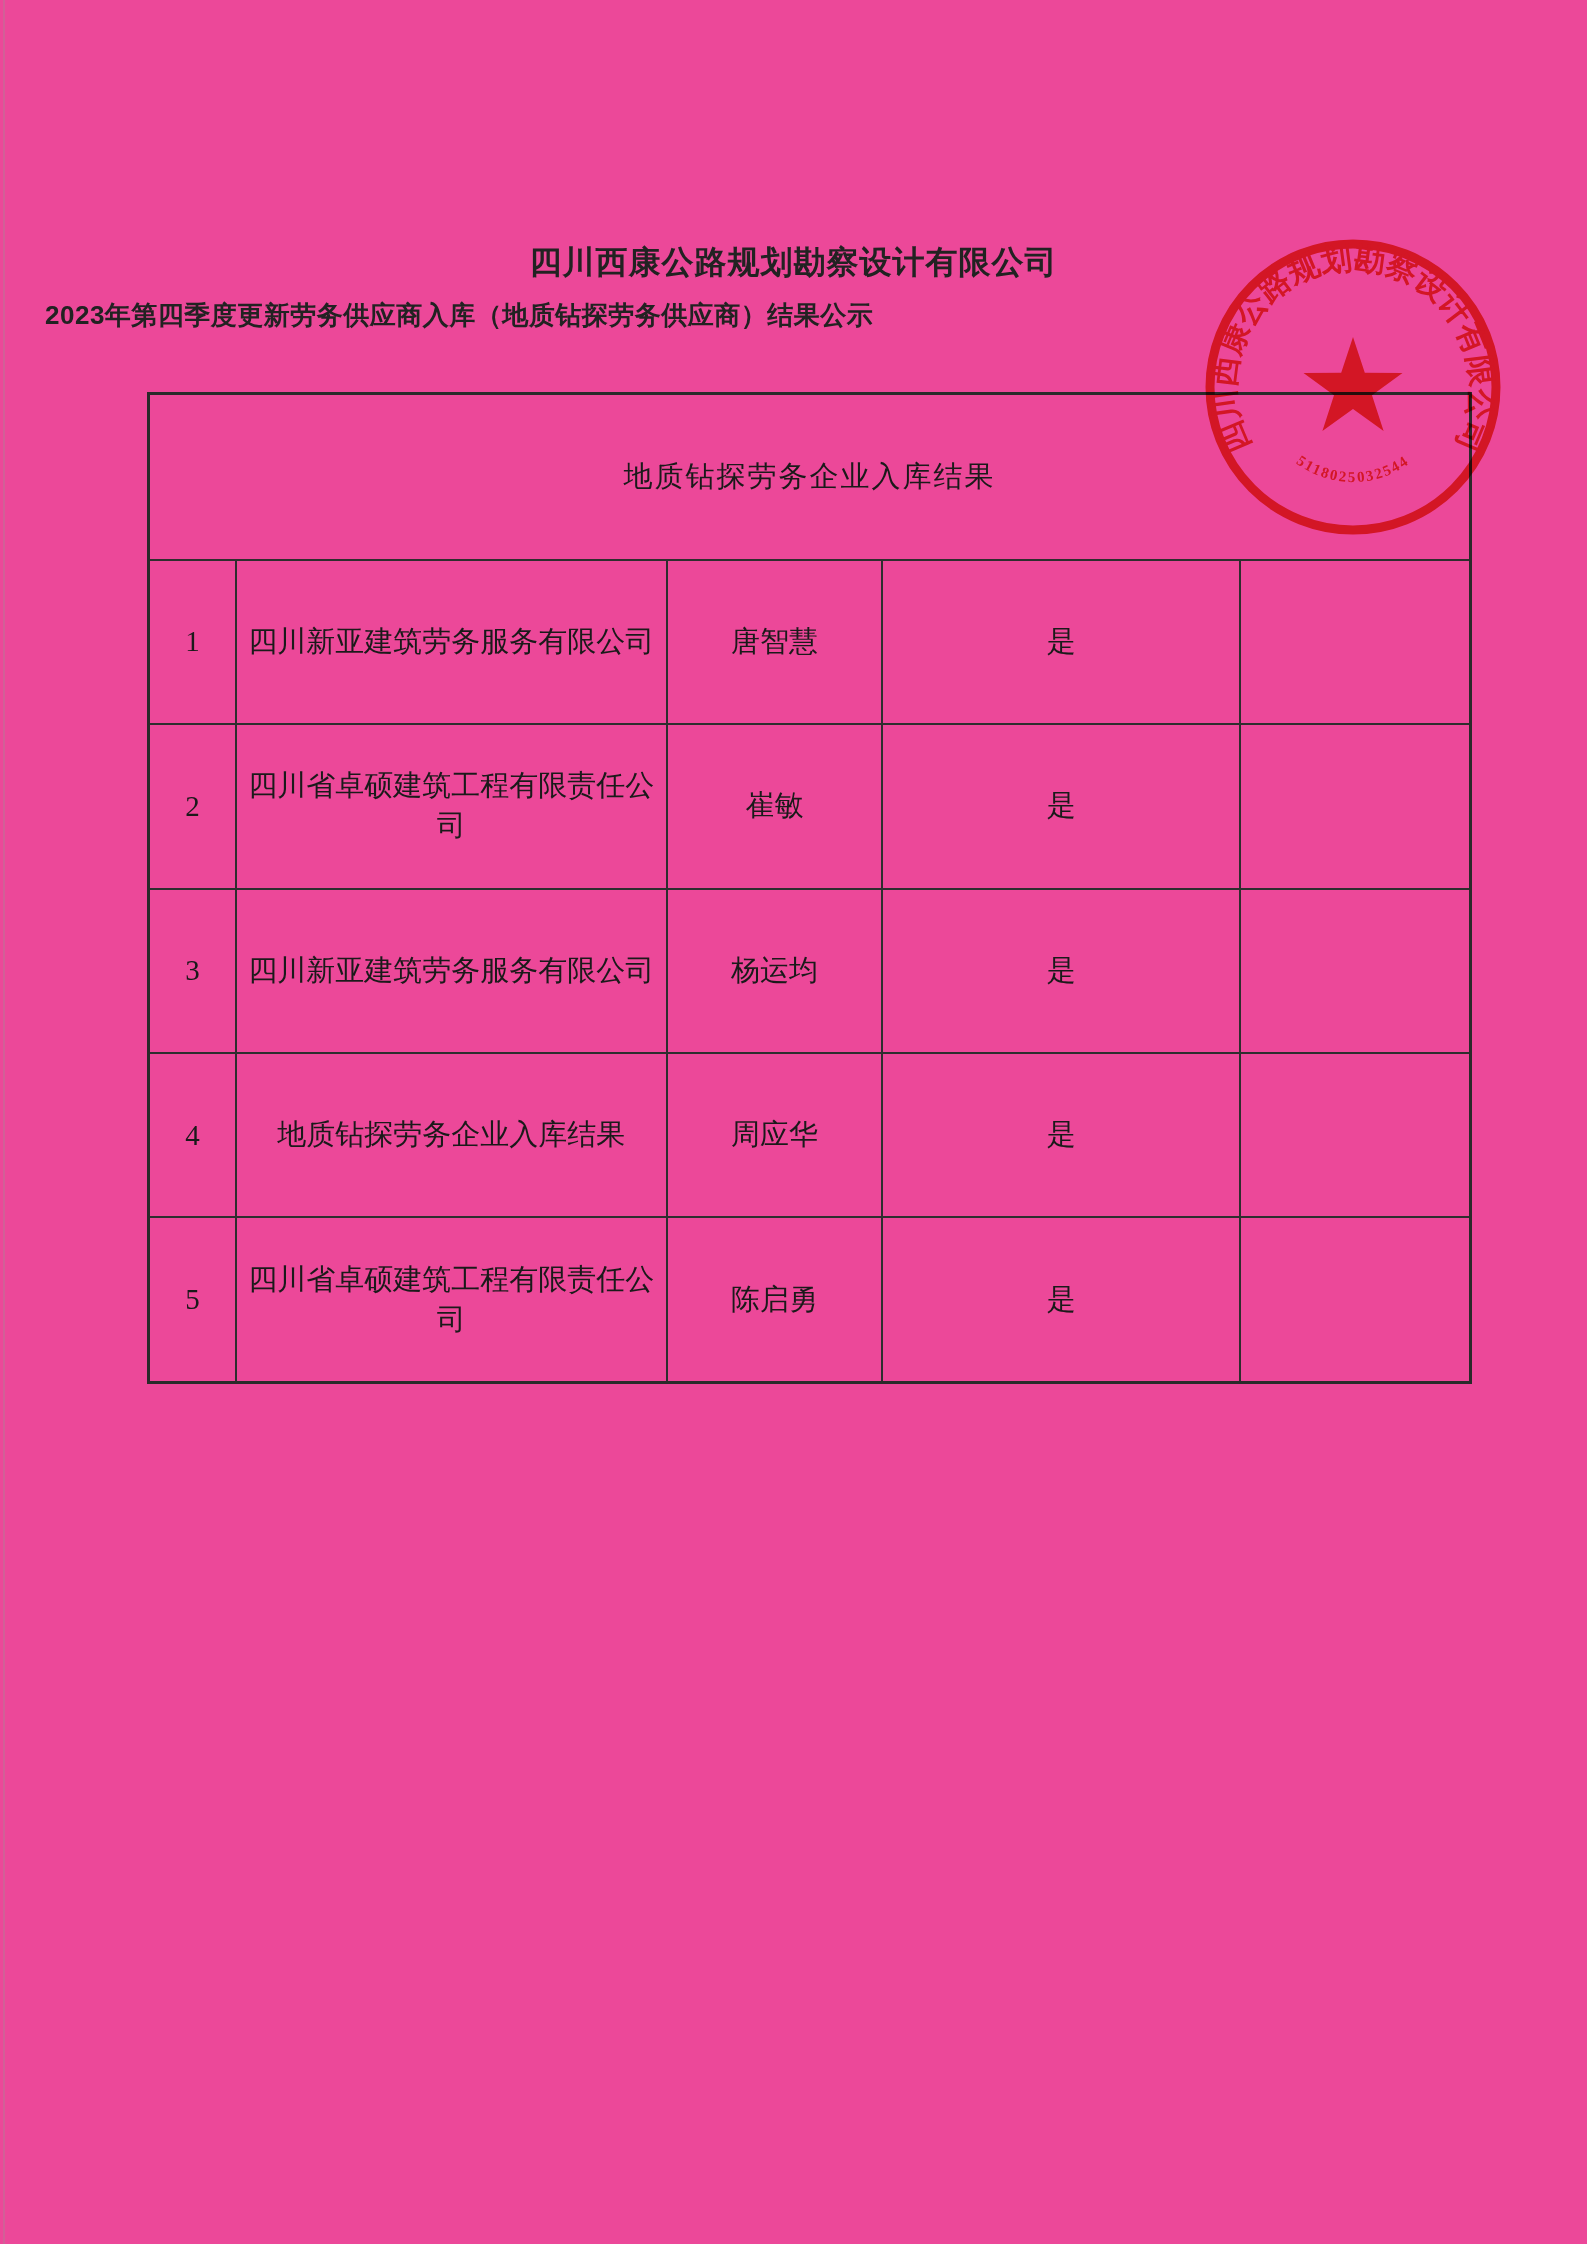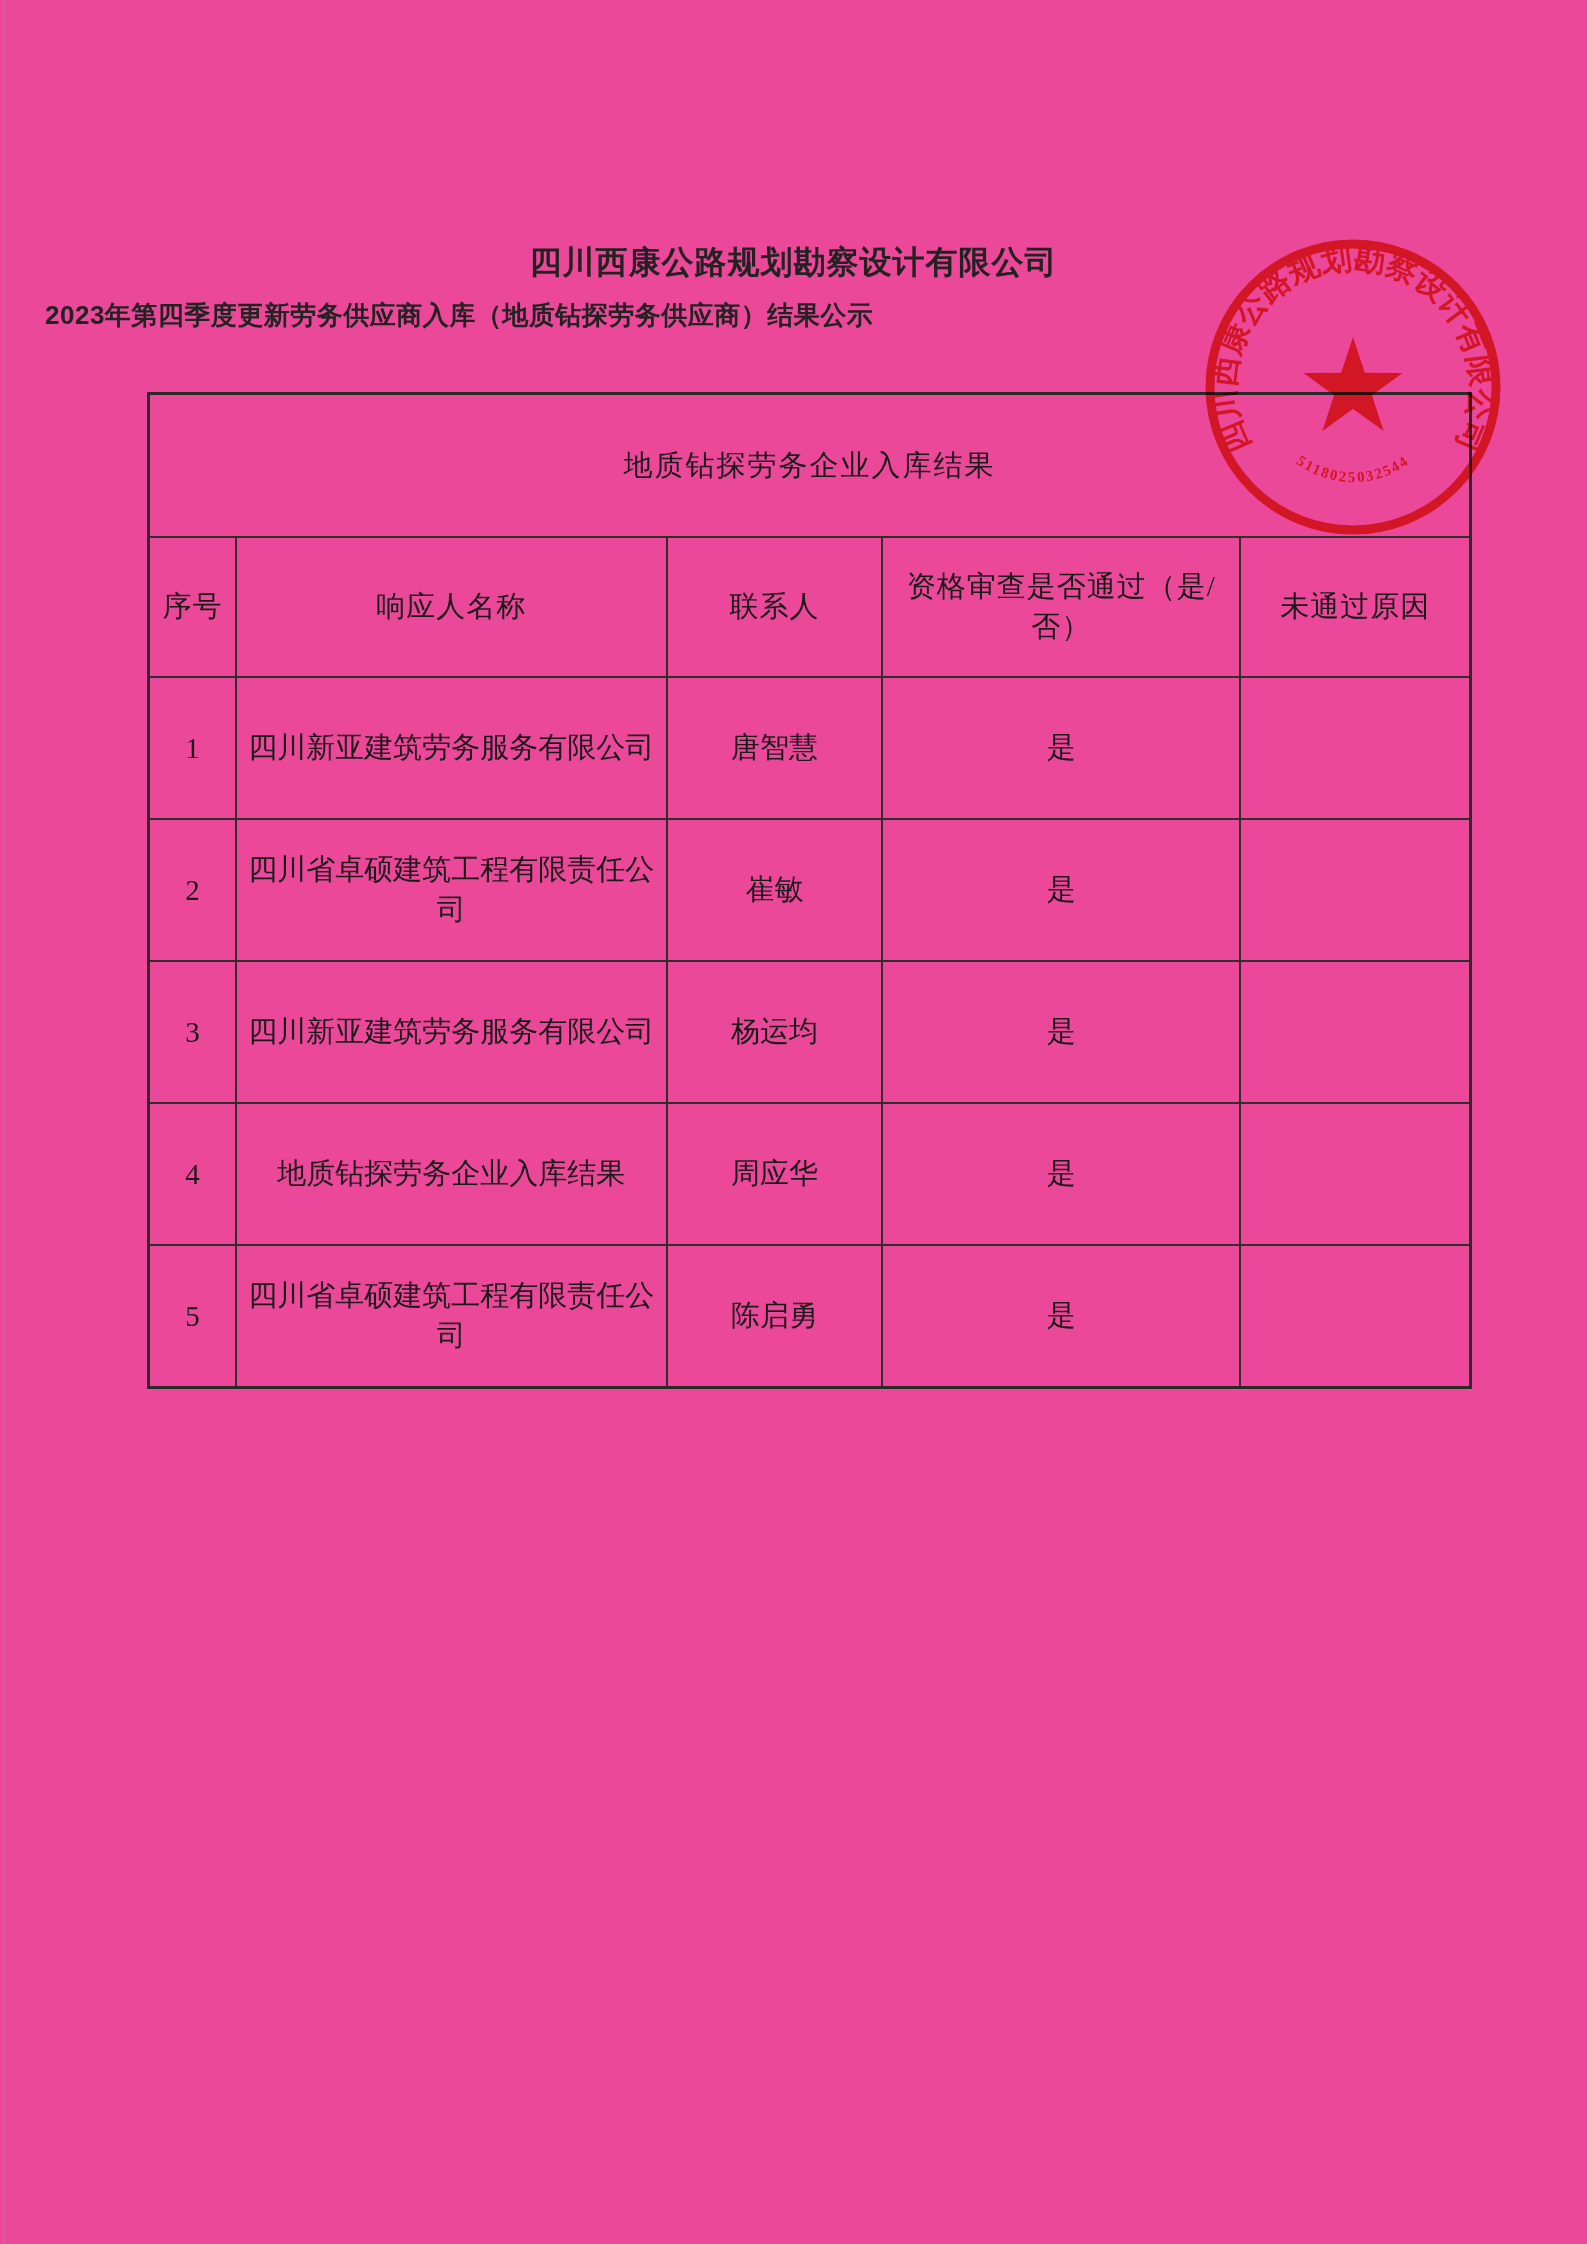--- a/index.html
+++ b/index.html
@@ -77,27 +77,20 @@
       <col style="width:6.6%">
       <col style="width:32.6%">
       <col style="width:16.3%">
       <col style="width:27.1%">
       <col style="width:17.4%">
     </colgroup>
     <tbody id="table-body">
       <tr class="caption-row">
         <td colspan="5">地质钻探劳务企业入库结果</td>
       </tr>
-      <tr class="header-row">
-        <th>序号</th>
-        <th>响应人名称</th>
-        <th>联系人</th>
-        <th>资格审查是否通过（是/否）</th>
-        <th>未通过原因</th>
-      </tr>
 
     <tr class="data-row">
       <td class="cell-no">1</td>
       <td>四川新亚建筑劳务服务有限公司</td>
       <td>唐智慧</td>
       <td>是</td>
       <td></td>
     </tr>
 
     <tr class="data-row">

